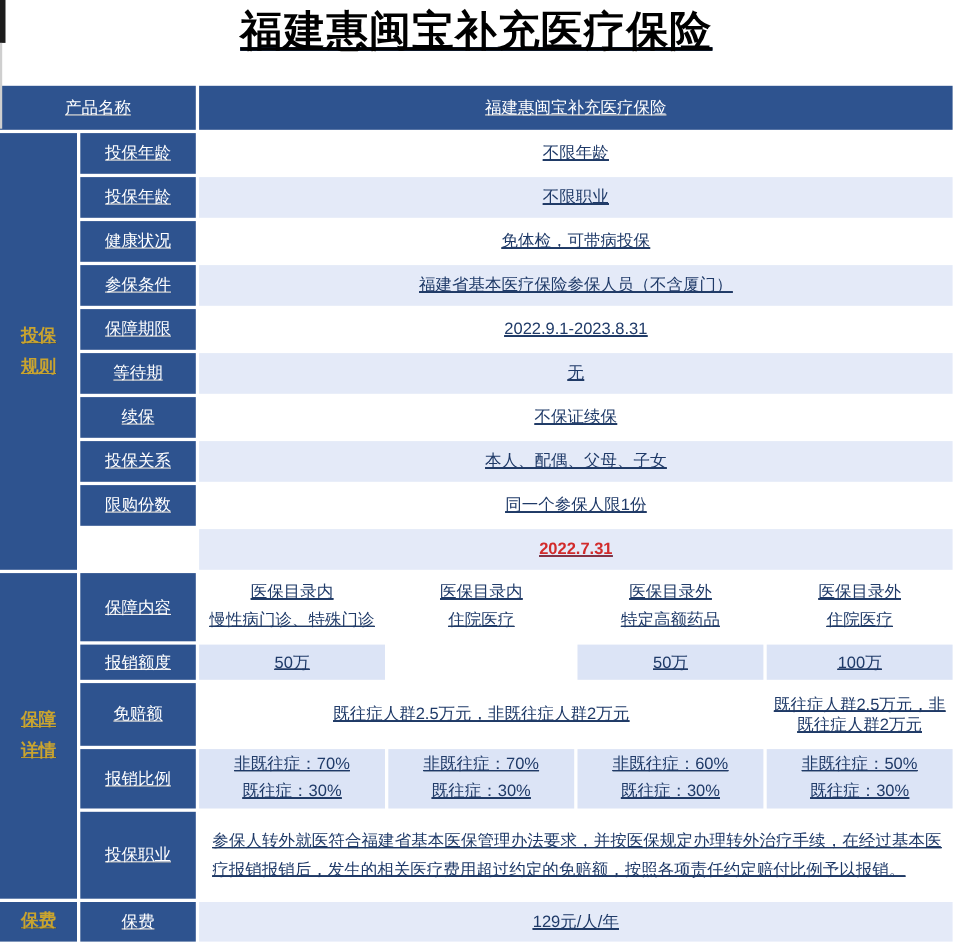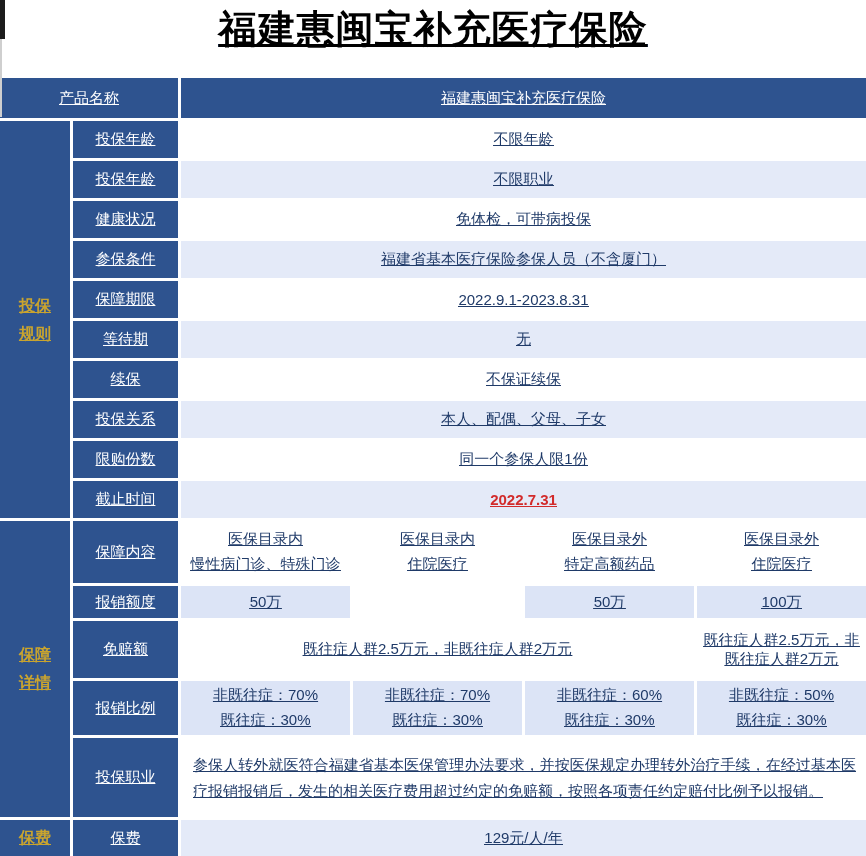--- a/index.html
+++ b/index.html
@@ -98,21 +98,20 @@
 
     <div class="cell blue col2" style="grid-row:8">续保</div>
     <div class="cell vspan" style="grid-row:8">不保证续保</div>
 
     <div class="cell blue col2" style="grid-row:9">投保关系</div>
     <div class="cell lt vspan" style="grid-row:9">本人、配偶、父母、子女</div>
 
     <div class="cell blue col2" style="grid-row:10">限购份数</div>
     <div class="cell vspan" style="grid-row:10">同一个参保人限1份</div>
 
-    <div class="cell blue col2" style="grid-row:11">截止时间</div>
     <div class="cell lt vspan red" style="grid-row:11">2022.7.31</div>
 
     <div class="cell blue col2" style="grid-row:12">保障内容</div>
     <div class="cell pre c3" style="grid-row:12">医保目录内
 慢性病门诊、特殊门诊</div>
     <div class="cell pre c4" style="grid-row:12">医保目录内
 住院医疗</div>
     <div class="cell pre c5" style="grid-row:12">医保目录外
 特定高额药品</div>
     <div class="cell pre c6" style="grid-row:12">医保目录外

